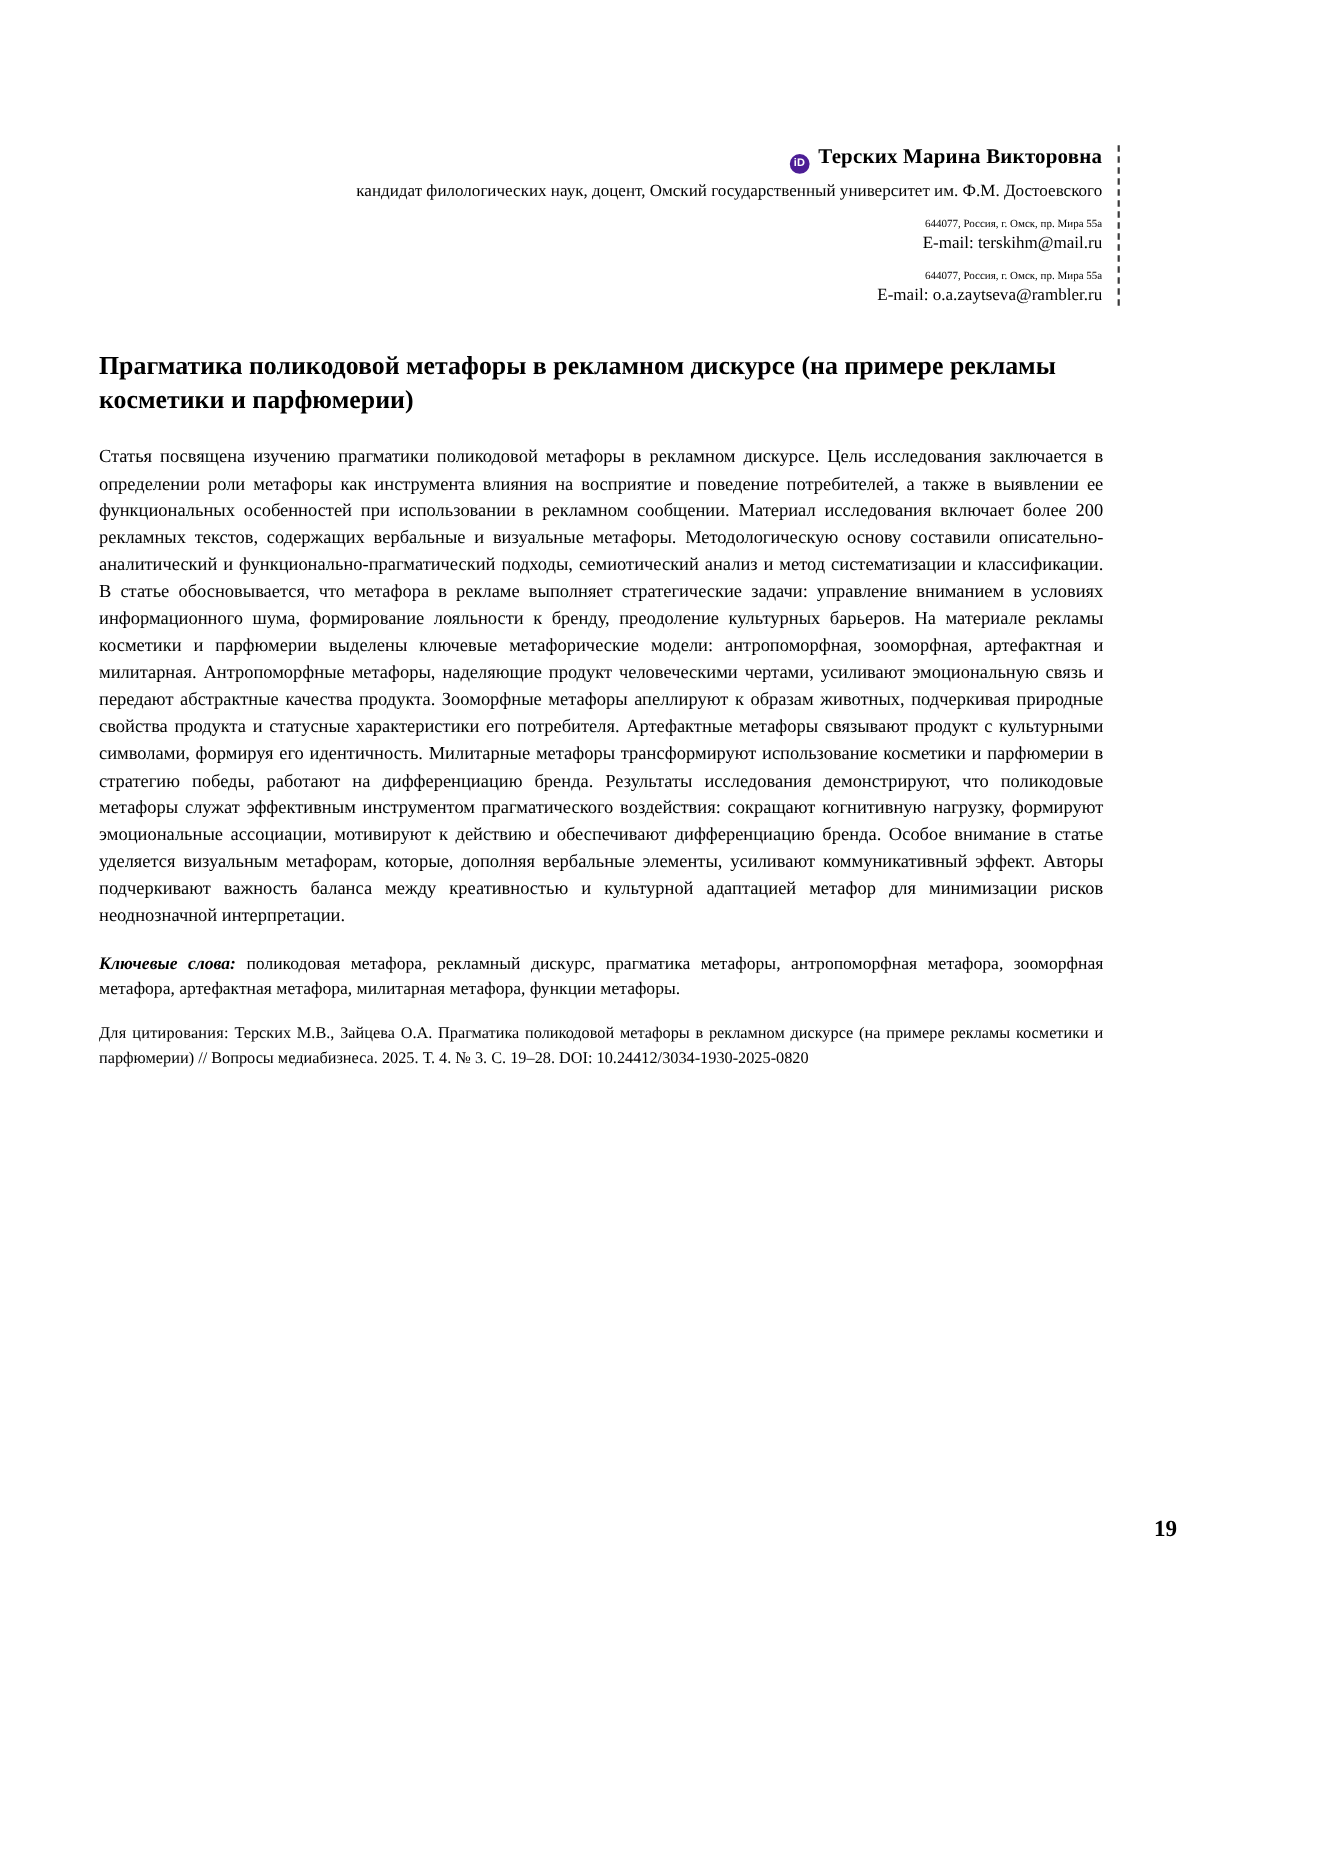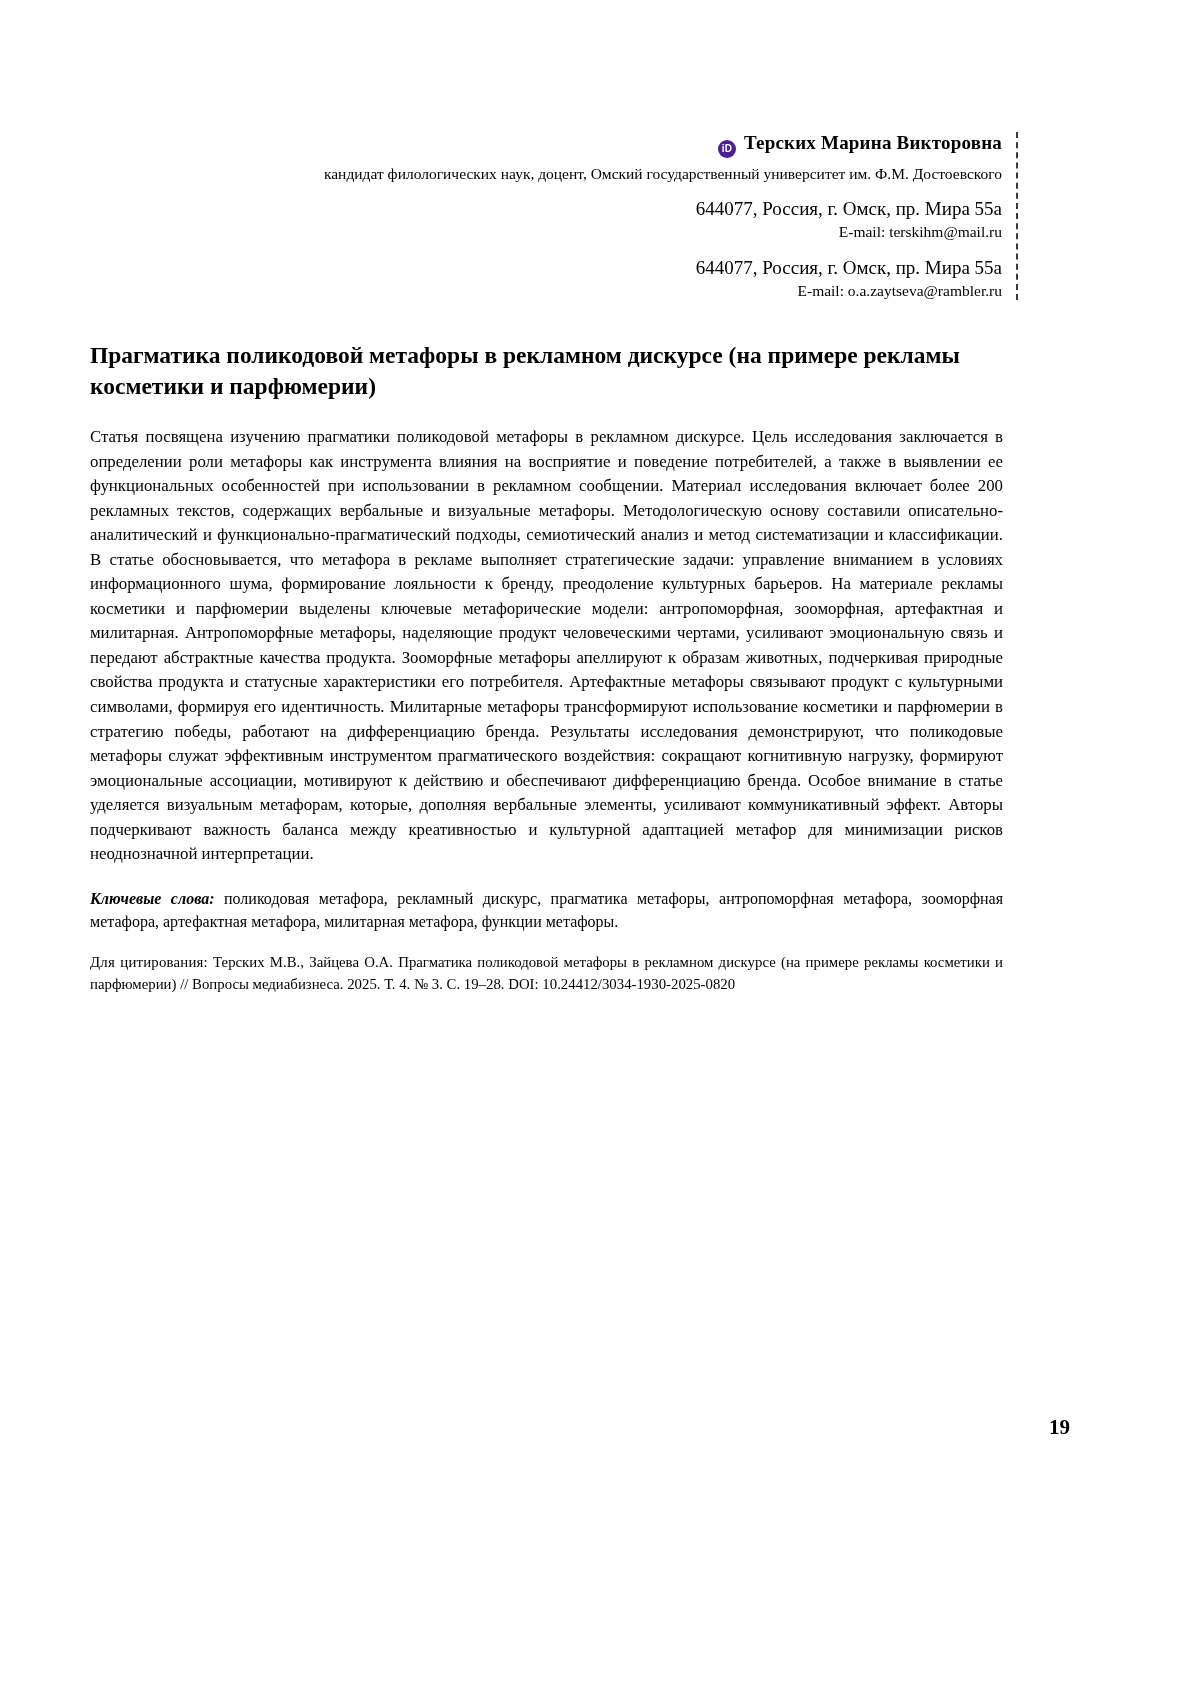--- a/index.html
+++ b/index.html
@@ -25,21 +25,21 @@
     text-align: right;
   }
   .author { margin-bottom: 16px; }
   .author:last-child { margin-bottom: 0; }
   .author-name {
     font-size: 19px;
     font-weight: bold;
     letter-spacing: 0.2px;
   }
   .author-aff  { font-size: 15.5px; margin-top: 7px; }
-  .author-addr { font-size: 19px; margin-top: 15px; }
+  .author-addr { font-size: 10px; margin-top: 15px; }
   .author-email{ font-size: 15.5px; margin-top: 3px; }
 
   .orcid-icon {
     display: inline-block;
     width: 18px; height: 18px;
     border-radius: 50%;
     background: #4c1d95;
     color: #ffffff;
     font-family: "Liberation Sans", sans-serif;
     font-size: 10px;
@@ -74,21 +74,21 @@
   .citation {
     margin-top: 18px;
     font-size: 14.8px;
     line-height: 1.5;
     text-align: justify;
   }
   .citation .cit-label { letter-spacing: 0.2px; }
 
   .page-number {
     position: absolute;
-    top: 1415px;
+    top: 1377px;
     right: 130px;
     font-size: 21px;
     font-weight: bold;
   }
 </style>
 </head>
 <body>
 
 <div class="page">
 

